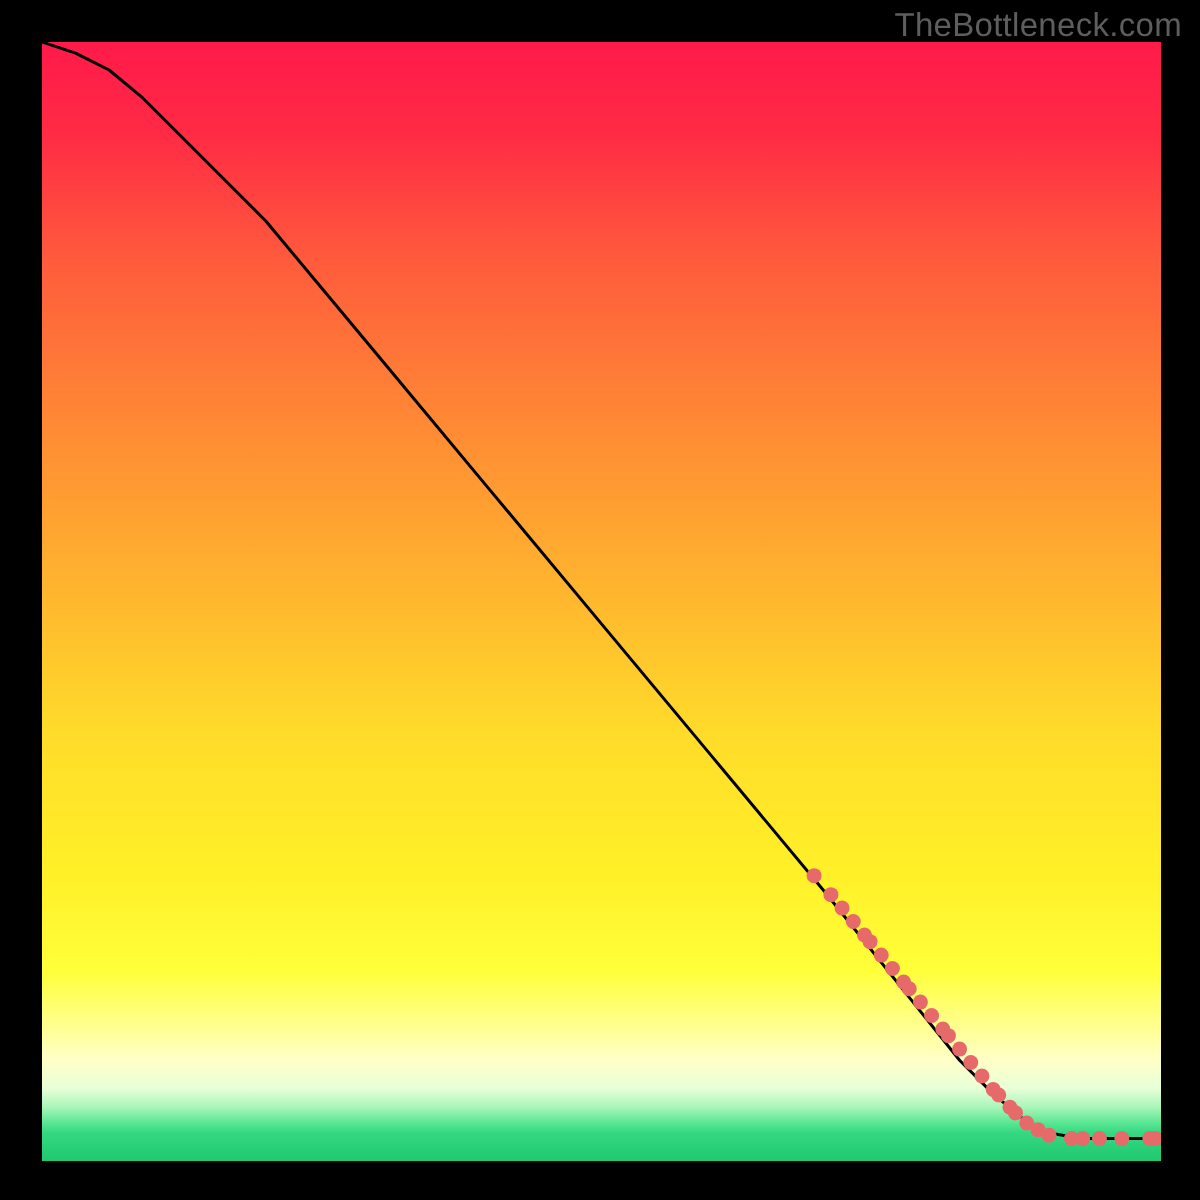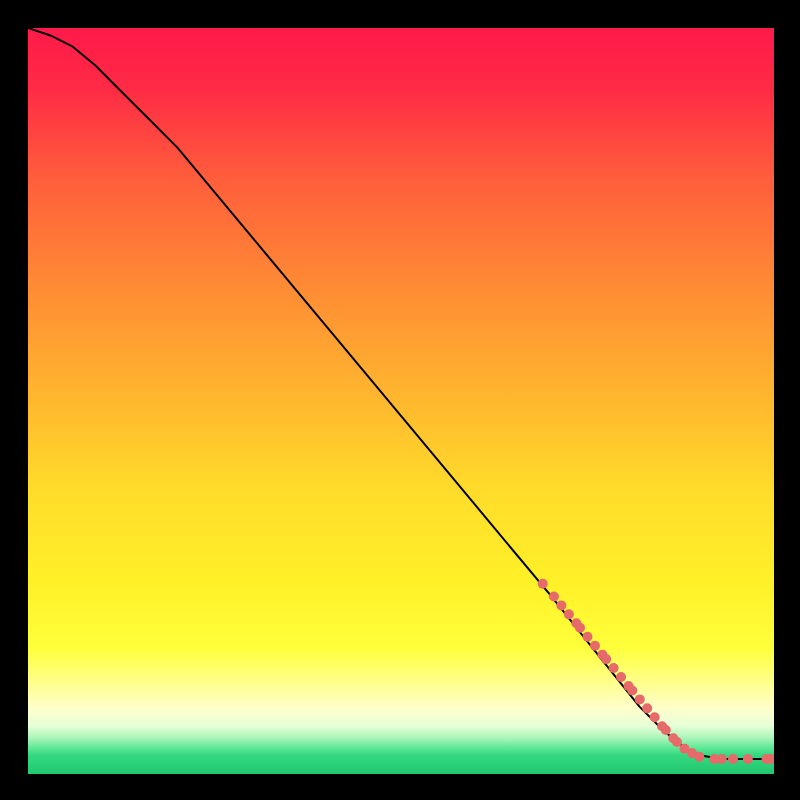--- a/index.html
+++ b/index.html
@@ -36,20 +36,21 @@
   svg {
     display: block;
     width: 746px;
     height: 746px;
   }
 </style>
 </head>
 <body>
 
 <div class="container">
+  <div class="attribution">TheBottleneck.com</div>
 
   <div class="plot-wrap">
     <svg id="chart-svg" viewBox="0 0 746 746">
         <defs>
           <linearGradient id="bg-grad" x1="0" y1="0" x2="0" y2="1">
             <stop offset="0%" stop-color="#FF1A4A"></stop>
             <stop offset="8%" stop-color="#FF2A45"></stop>
             <stop offset="20%" stop-color="#FF5D3C"></stop>
             <stop offset="35%" stop-color="#FF8C34"></stop>
             <stop offset="50%" stop-color="#FFB82E"></stop>

